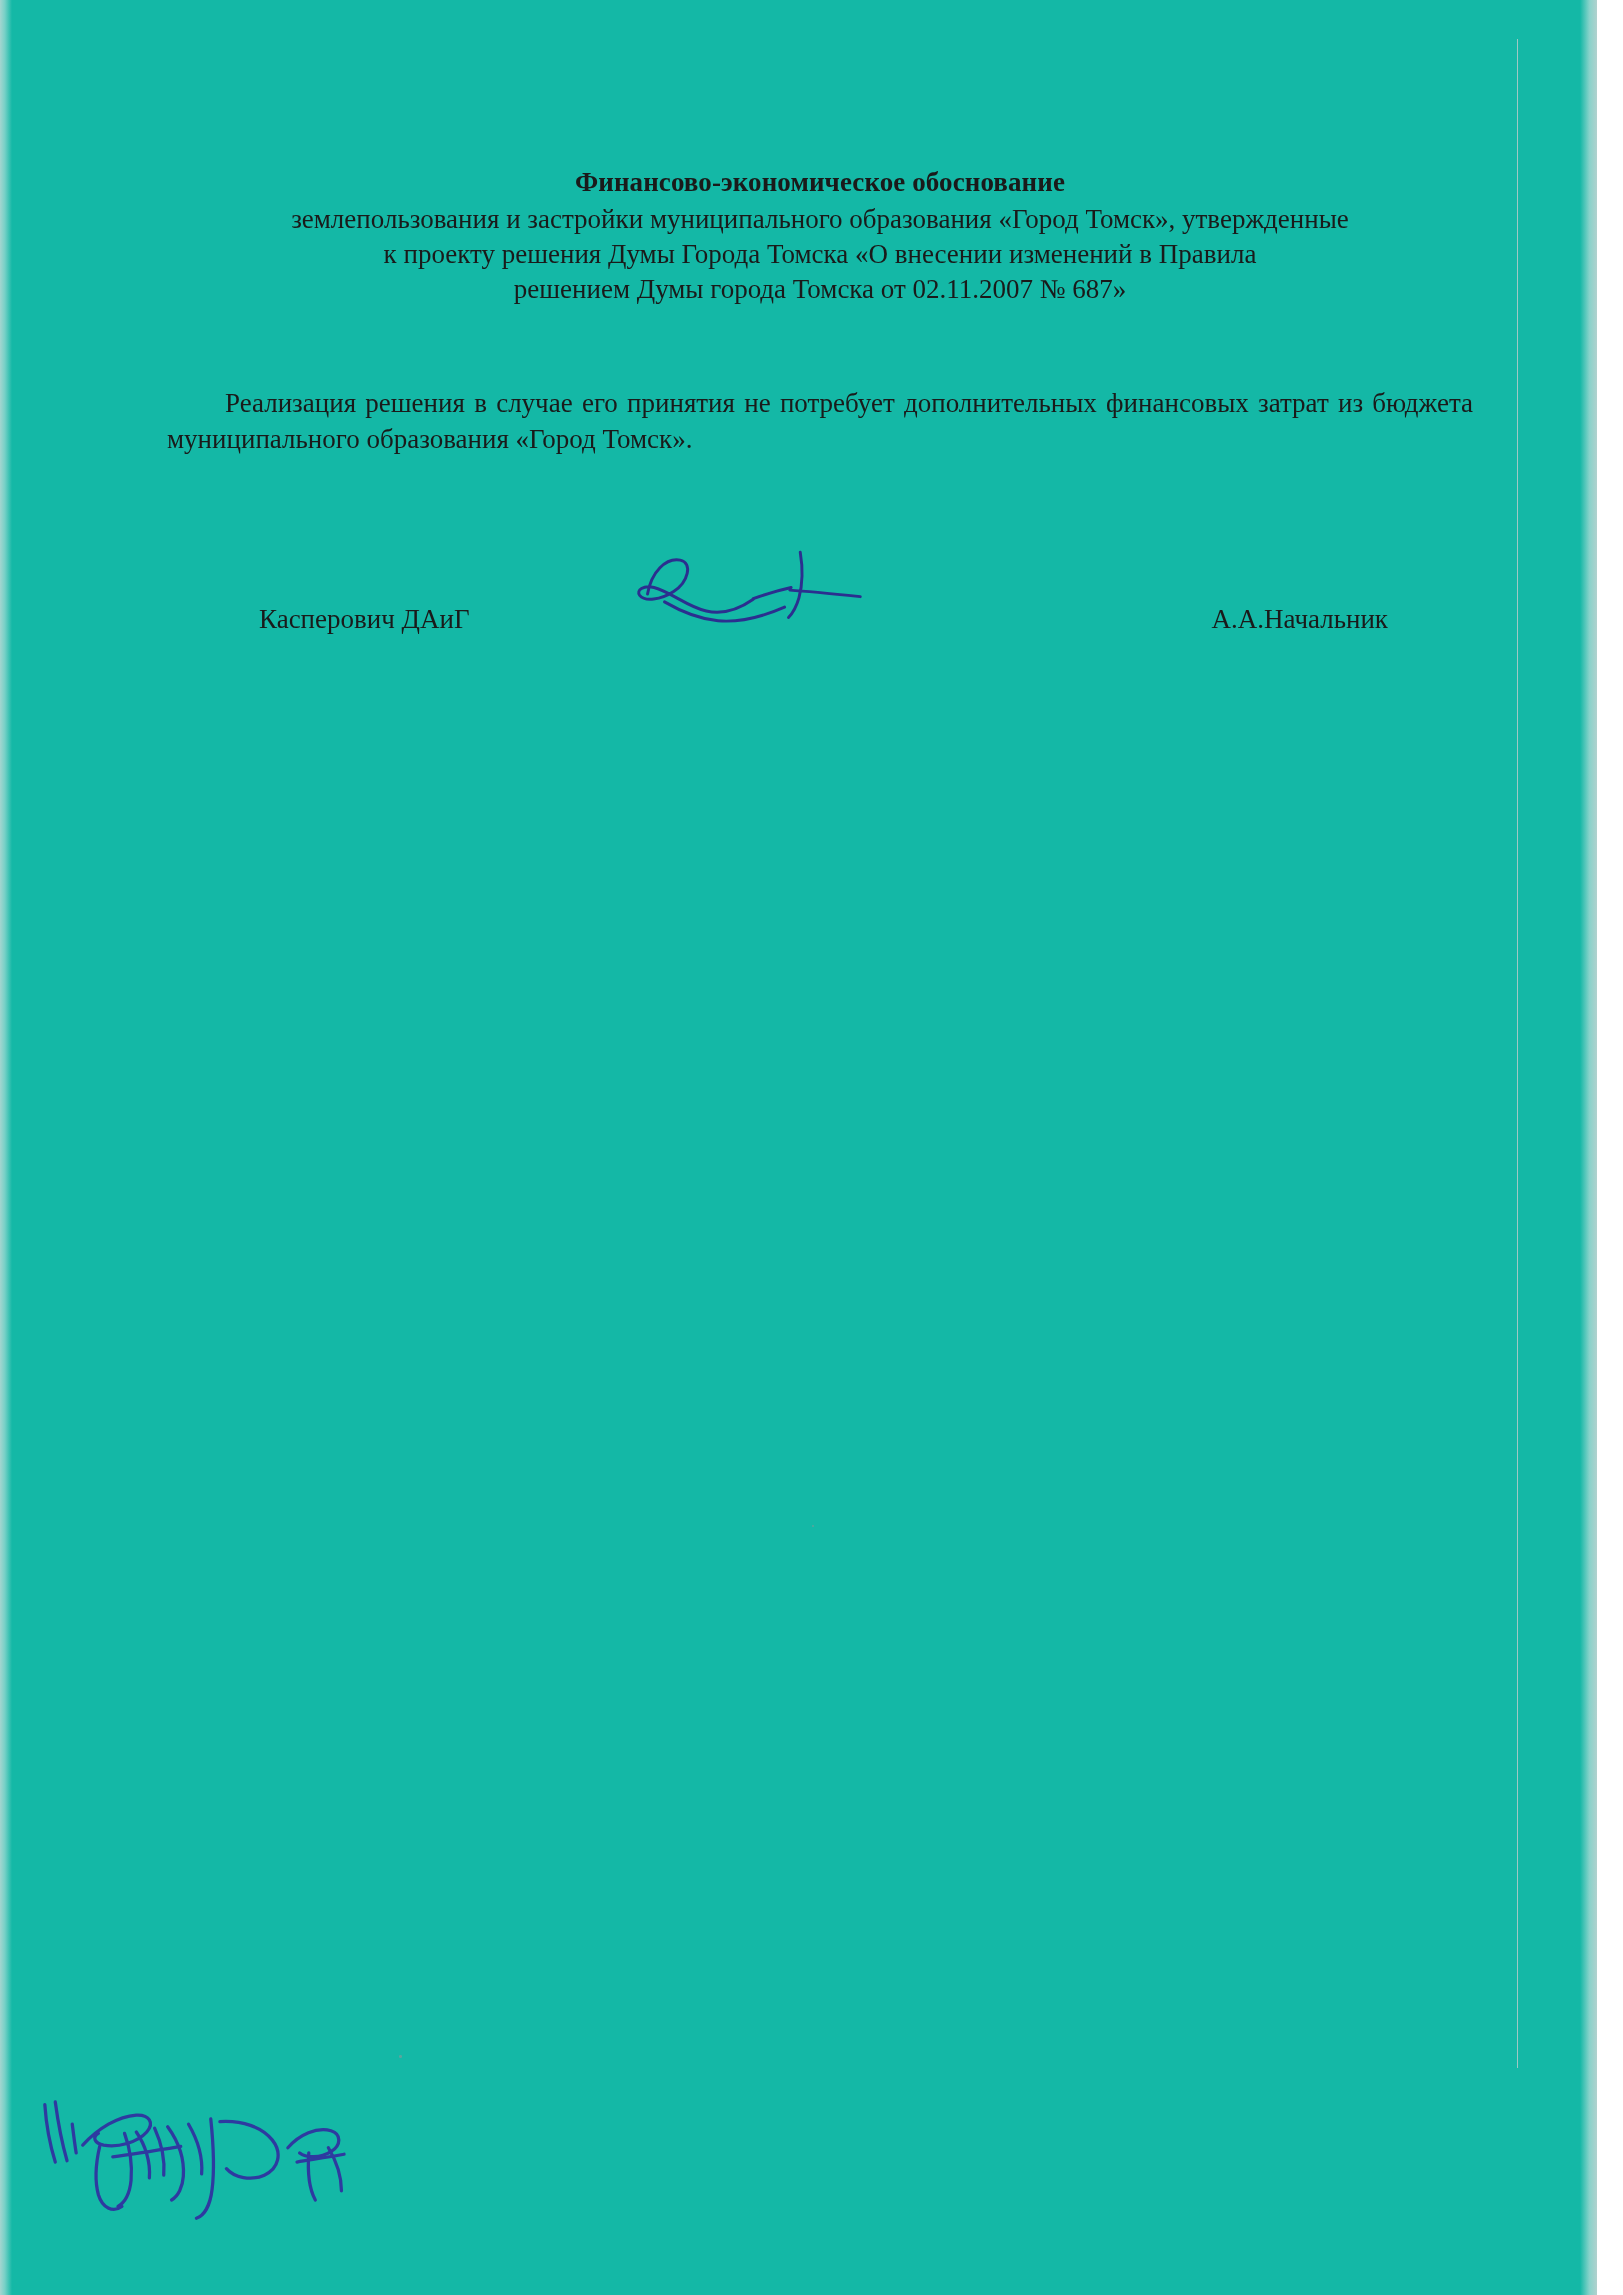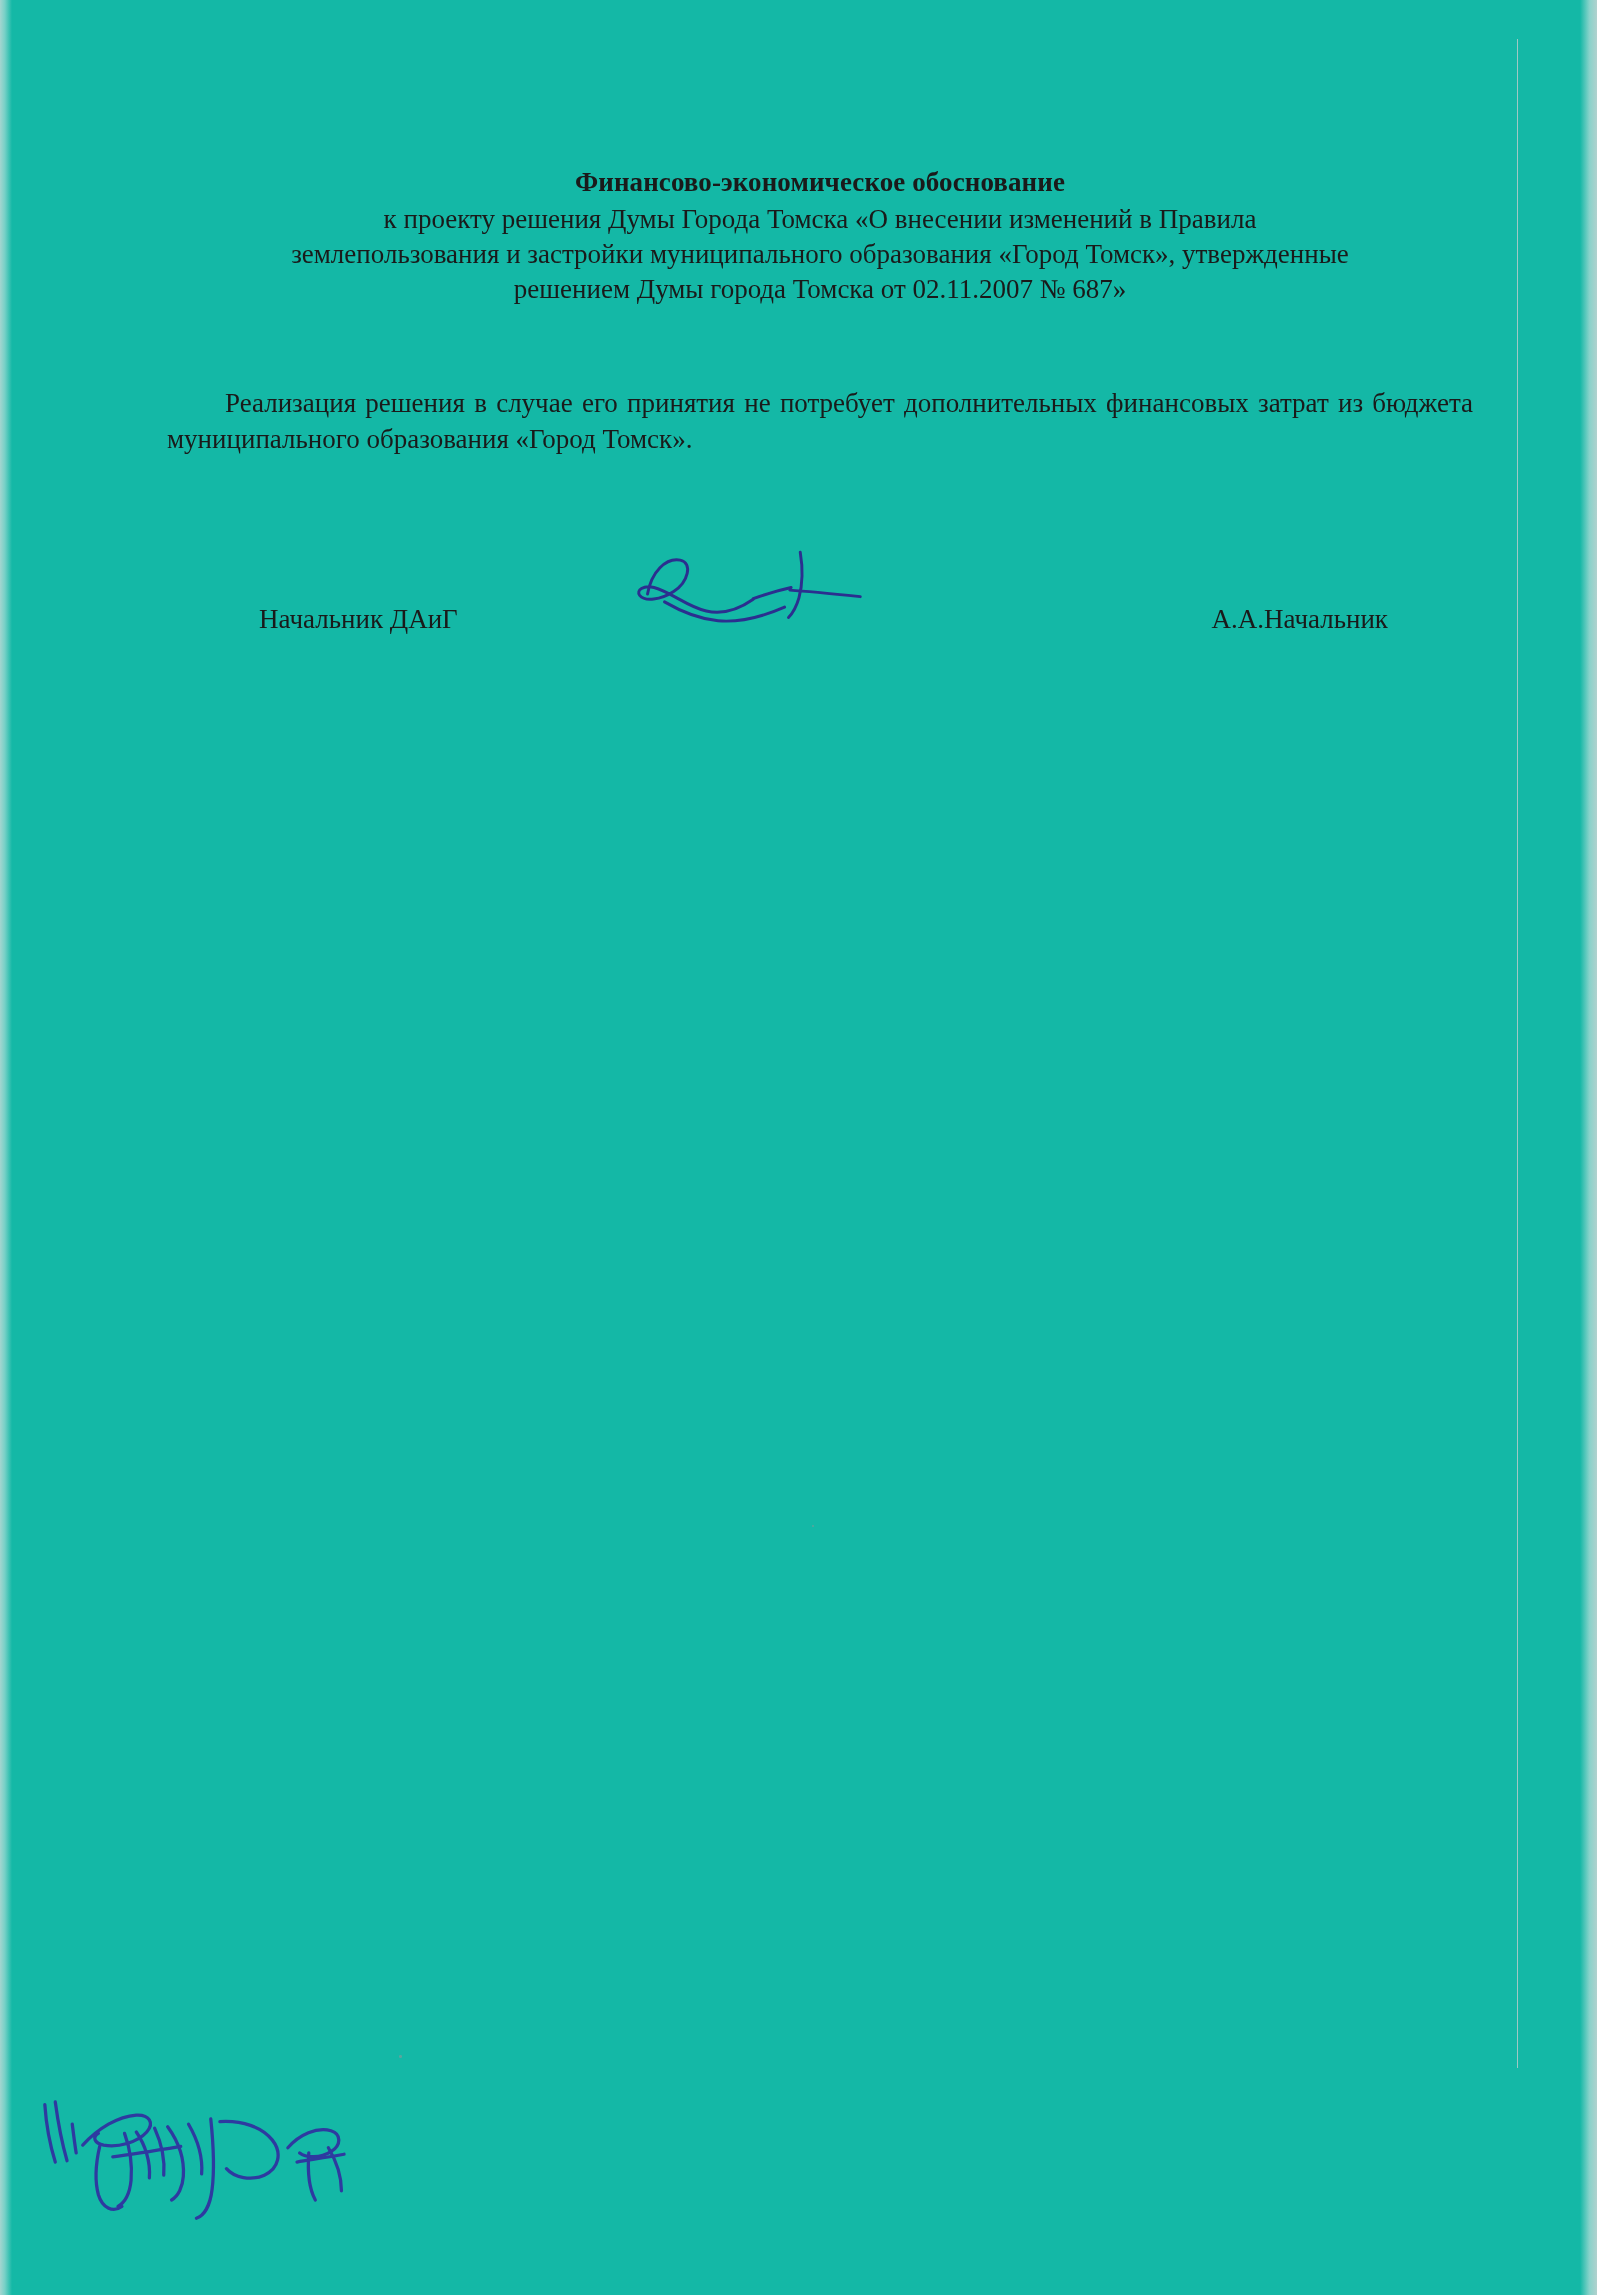--- a/index.html
+++ b/index.html
@@ -122,28 +122,28 @@
   <div class="scan-edge-right"></div>
   <div class="scan-line-right"></div>
 
   <div class="speck" style="left:399px; top:2055px;"></div>
   <div class="speck" style="left:812px; top:1525px; width:2px; height:2px;"></div>
 
   <div class="content">
 
     <h1 class="doc-title">Финансово-экономическое обоснование</h1>
 
+    <p class="doc-subtitle">землепользования и застройки муниципального образования «Город Томск», утвержденные</p>
     <p class="doc-subtitle">к проекту решения Думы Города Томска «О внесении изменений в Правила</p>
-    <p class="doc-subtitle">землепользования и застройки муниципального образования «Город Томск», утвержденные</p>
     <p class="doc-subtitle">решением Думы города Томска от 02.11.2007 № 687»</p>
 
     <p class="body-par">Реализация решения в случае его принятия не потребует дополнительных финансовых затрат из бюджета муниципального образования «Город Томск».</p>
 
     <div class="signature-block">
-      <span class="sig-role">Начальник ДАиГ</span>
+      <span class="sig-role">Касперович ДАиГ</span>
 
       <svg class="sig-mark" viewBox="0 0 500 190">
         <g fill="none" stroke="#2b2f8f" stroke-width="4.5" stroke-linecap="round" stroke-linejoin="round">
           <path d="M34 92 C40 58, 62 36, 84 40 C104 44, 96 74, 74 88 C54 101, 30 104, 22 94 C16 86, 28 78, 44 82 C70 89, 96 112, 124 118 C150 124, 176 114, 196 100"></path>
           <path d="M60 104 C84 118, 112 130, 142 133 C176 136, 212 126, 244 112"></path>
           <path d="M196 99 C216 92, 236 86, 254 82"></path>
           <path d="M252 86 C284 88, 322 92, 360 96"></path>
           <path d="M268 28 C272 52, 272 76, 266 98 C262 112, 256 122, 250 128"></path>
         </g>
       </svg>

